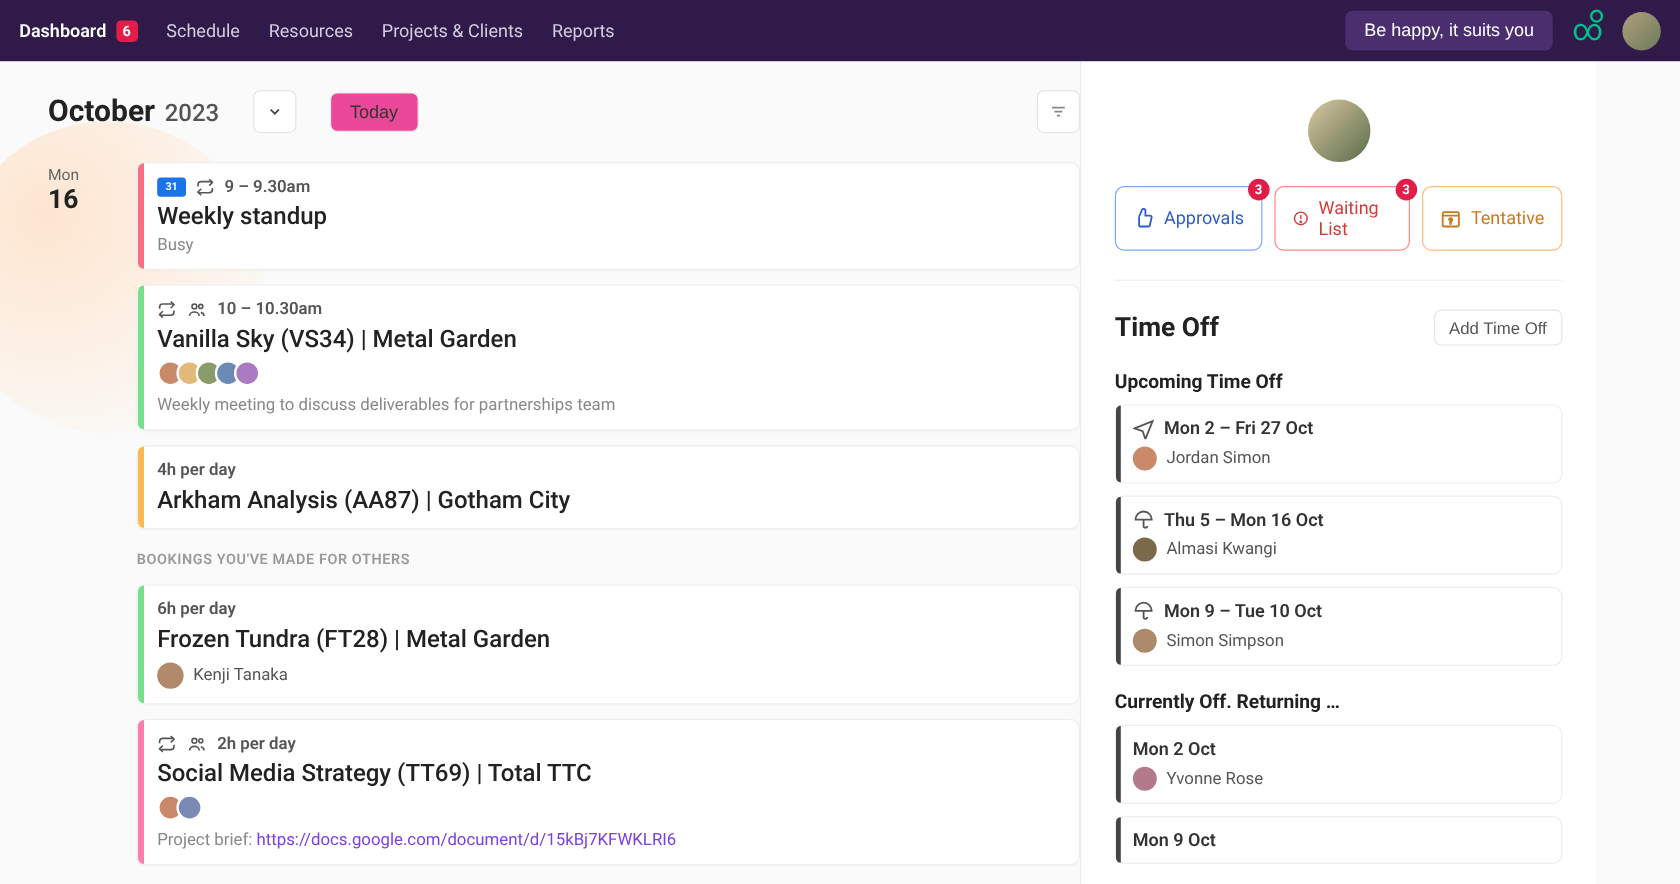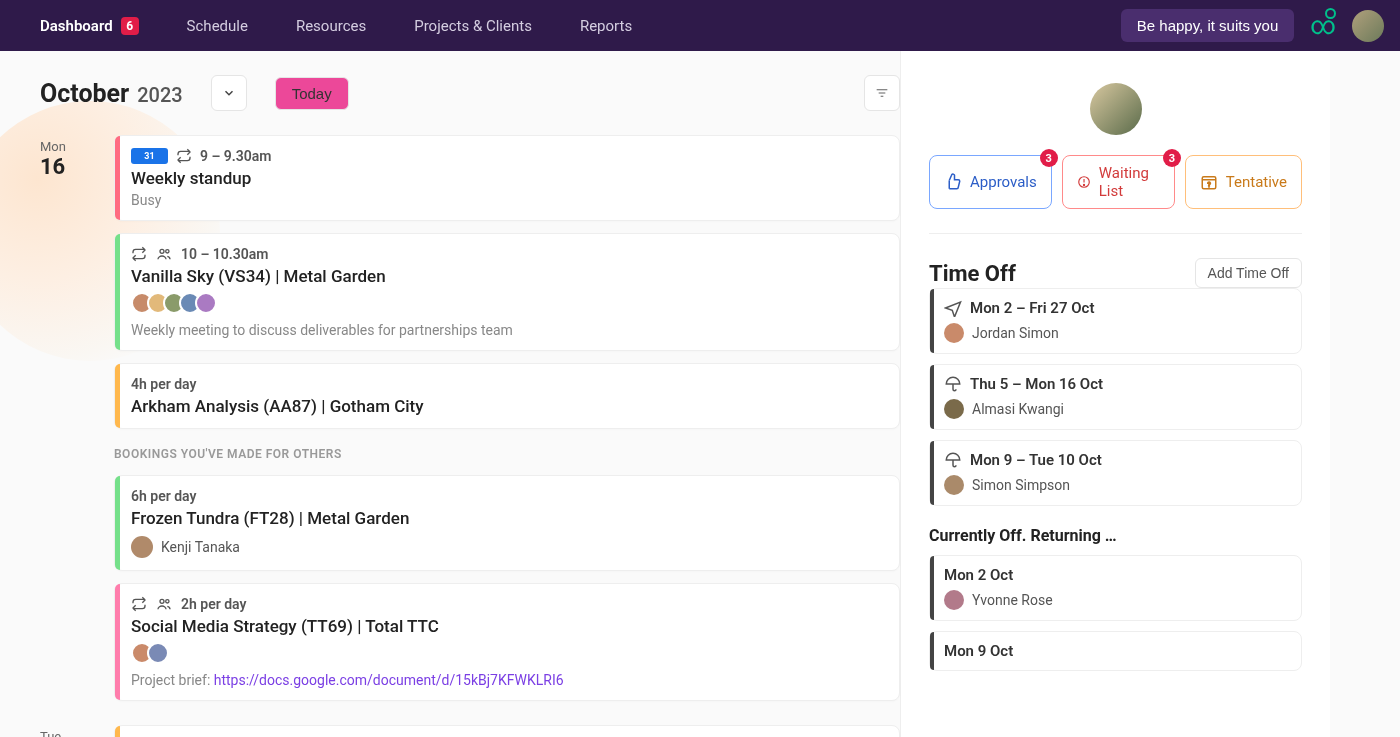--- a/index.html
+++ b/index.html
@@ -19,21 +19,20 @@
     gap: 24px;
     position: relative;
   }
   .nav-item {
     color: #d4cde0;
     font-size: 15px;
     cursor: pointer;
     display: flex;
     align-items: center;
     gap: 8px;
-    margin-left: 24px;
   }
   .nav-item.active { color: #fff; font-weight: 600; }
   .red-badge {
     background: #e11d48;
     color: #fff;
     min-width: 18px;
     height: 18px;
     border-radius: 4px;
     display: inline-flex;
     align-items: center;
@@ -94,32 +93,32 @@
   }
   .card::before {
     content:""; position:absolute; left:0; top:0; bottom:0; width:5px;
     border-radius:8px 0 0 8px;
   }
   .c-red::before{ background:#ff6b81;}
   .c-green::before{ background:#75e08a;}
   .c-orange::before{ background:#ffb84d;}
   .c-pink::before{ background:#ff7dac;}
   .meta { display:flex; align-items:center; gap:8px; font-size:14px; color:#555; font-weight:600;}
-  .title { font-size:17px; font-weight:500; color:#222; margin-top:4px;}
+  .title { font-size:20px; font-weight:500; color:#222; margin-top:4px;}
   .sub { font-size:14px; color:#888; margin-top:4px;}
   .avatars { display:flex; margin-top:6px;}
   .avatars .a {
     width:22px; height:22px; border-radius:50%;
     border:2px solid #fff; margin-left:-6px;
   }
   .avatars .a:first-child{ margin-left:0;}
   .note { font-size:14px; color:#888; margin-top:8px;}
   .note a{ color:#7b3fe4; text-decoration:none;}
   .section-label{ font-size:12px; letter-spacing:.5px; color:#999; font-weight:600; margin:6px 0 2px 74px;}
-  .gcal{ width:37px; height:16px; background:#1a73e8; border-radius:3px; display:inline-flex;
+  .gcal{ width:24px; height:16px; background:#1a73e8; border-radius:3px; display:inline-flex;
     align-items:center; justify-content:center; color:#fff; font-size:9px; font-weight:700;}
   .r-icon{ display:inline-flex; }
   .p-icon{ display:inline-flex; }
 
   .side {
     width:430px; padding: 32px 28px;
     border-left:1px solid #eee; background:#fff;
   }
   .profile { text-align:center;}
   .profile .bigav {
@@ -334,20 +333,21 @@
           </svg>
         <span>Tentative</span>
       </div>
     </div>
 
     <div class="sec-h">
       <h2>Time Off</h2>
       <button class="add-btn">Add Time Off</button>
     </div>
 
+    <div class="subh">Upcoming Time Off</div>
 
     <div class="tcard">
       <div class="tline">
         <svg width="18" height="18" viewBox="0 0 24 24" fill="none" stroke="#555" stroke-width="2">
             <path d="M2 12l20-8-8 20-3-9-9-3z"></path>
           </svg>
         <span>Mon 2 – Fri 27 Oct</span>
       </div>
       <div class="tperson">
           <span class="a" style="background:#c98a6a"></span>

